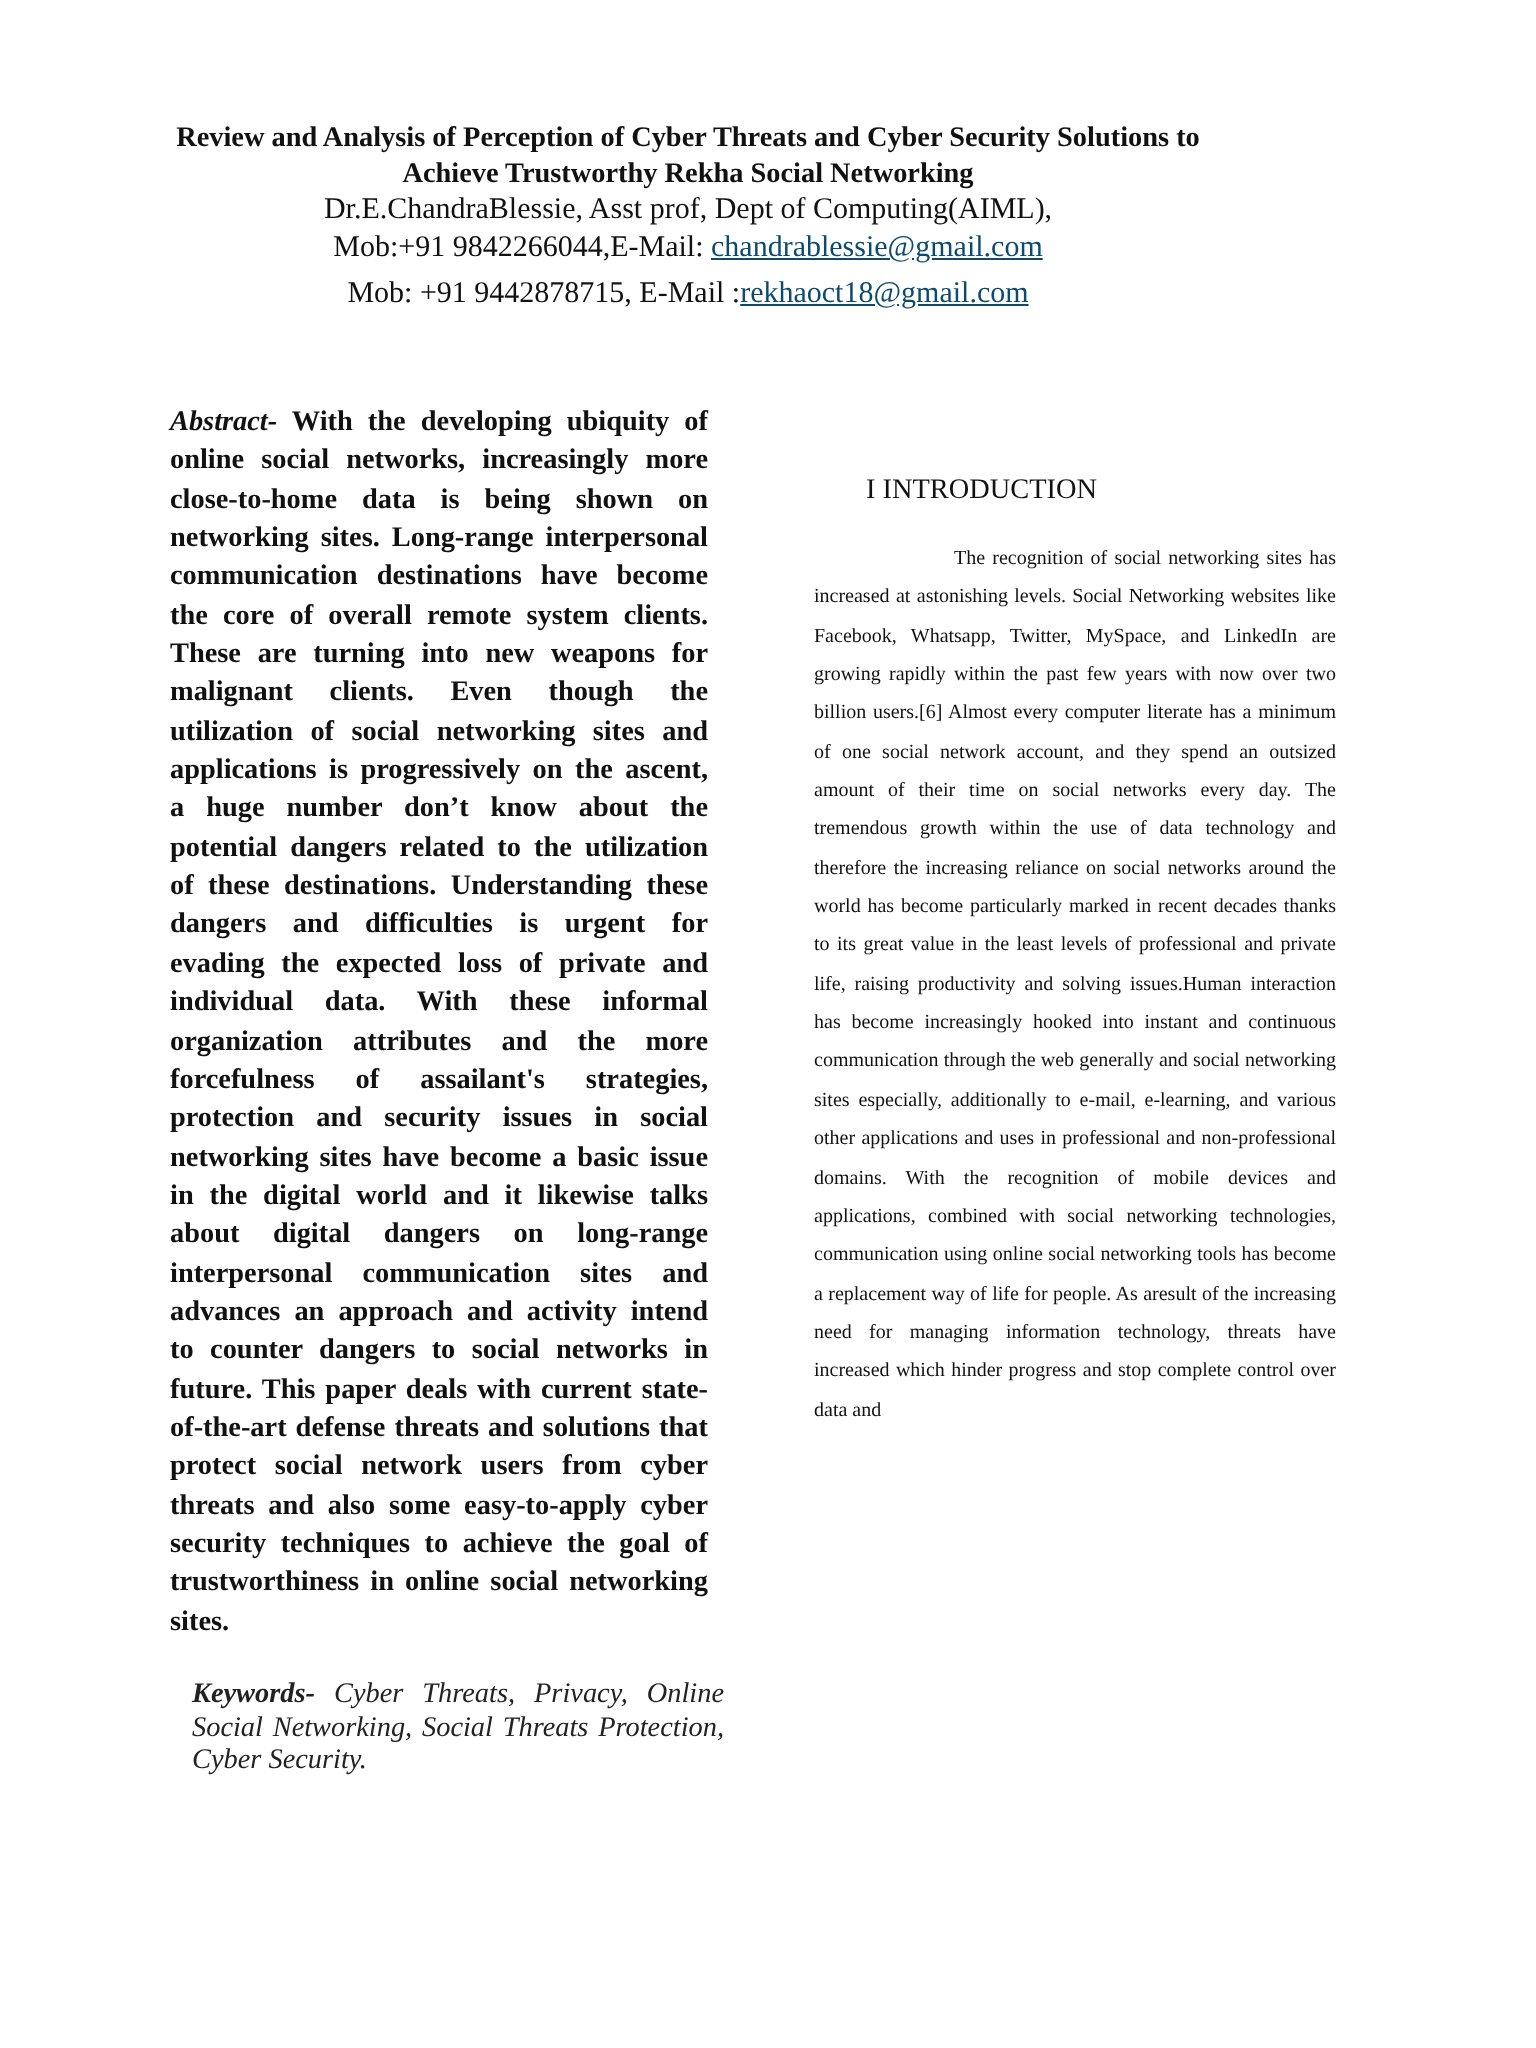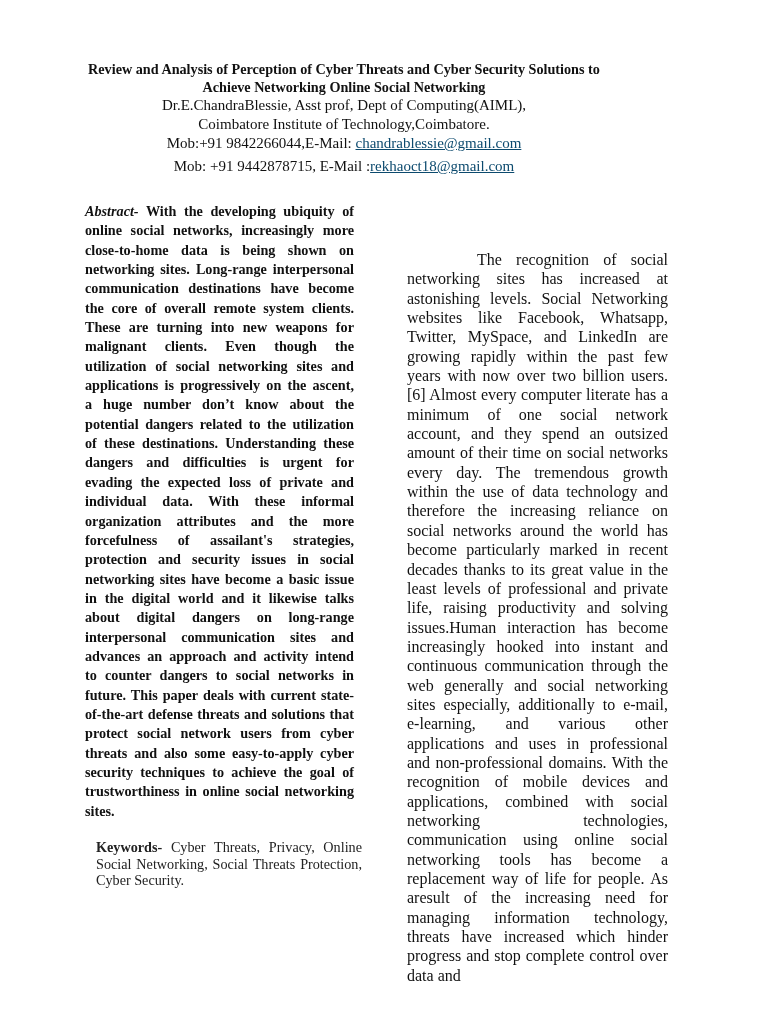--- a/index.html
+++ b/index.html
@@ -15,44 +15,44 @@
   a.mail { color: #0c4a6e; text-decoration: underline; }
 
   .col-left { position: absolute; left: 85px; top: 202px; width: 269px; }
   .abstract {
     font-weight: bold; font-size: 14.2px; line-height: 19.35px;
     text-align: justify; margin: 0; word-spacing: 0.5px;
   }
   .abstract .lead { font-style: italic; }
   .keywords {
     margin: 18px 0 0 11px; width: 266px;
-    font-size: 14.2px; line-height: 16.5px; text-align: justify;
+    font-style: italic; font-size: 14.2px; line-height: 16.5px; text-align: justify;
     color: #222;
   }
   .keywords .kw-label { font-weight: bold; }
 
   .col-right { position: absolute; left: 407px; top: 235px; width: 276px; }
   .section-heading { font-size: 14.2px; margin: 0 0 0 26px; line-height: 20px; font-weight: normal; }
   .intro {
-    margin: 15px 15px 0 0; font-size: 16px; line-height: 19.35px;
+    margin: 15px 15px 0 0; font-size: 10px; line-height: 19.35px;
     text-align: justify; text-indent: 70px;
   }
 </style>
 </head>
 <body>
 
 <div class="header">
   <p class="title">Review and Analysis of Perception of Cyber Threats and Cyber Security Solutions to</p>
-  <p class="title">Achieve Networking Online Social Networking</p>
+  <p class="title">Achieve Trustworthy Rekha Social Networking</p>
   <p class="aff">Dr.E.ChandraBlessie, Asst prof, Dept of Computing(AIML),</p>
-  <p class="aff">Coimbatore Institute of Technology,Coimbatore.</p>
   <p class="aff"><span>Mob:+91 9842266044,E-Mail: </span><a class="mail">chandrablessie@gmail.com</a></p>
   <p class="aff last"><span>Mob: +91 9442878715, E-Mail :</span><a class="mail">rekhaoct18@gmail.com</a></p>
 </div>
 
 <div class="col-left">
   <p class="abstract"><span class="lead">Abstract-</span><span> With the developing ubiquity of online social networks, increasingly more close-to-home data is being shown on networking sites. Long-range interpersonal communication destinations have become the core of overall remote system clients. These are turning into new weapons for malignant clients. Even though the utilization of social networking sites and applications is progressively on the ascent, a huge number don’t know about the potential dangers related to the utilization of these destinations. Understanding these dangers and difficulties is urgent for evading the expected loss of private and individual data. With these informal organization attributes and the more forcefulness of assailant's strategies, protection and security issues in social networking sites have become a basic issue in the digital world and it likewise talks about digital dangers on long-range interpersonal communication sites and advances an approach and activity intend to counter dangers to social networks in future. This paper deals with current state-of-the-art defense threats and solutions that protect social network users from cyber threats and also some easy-to-apply cyber security techniques to achieve the goal of trustworthiness in online social networking sites.</span></p>
   <p class="keywords"><span class="kw-label">Keywords-</span><span> Cyber Threats, Privacy, Online Social Networking, Social Threats Protection, Cyber Security.</span></p>
 </div>
 
 <div class="col-right">
+  <h2 class="section-heading">I INTRODUCTION</h2>
   <p class="intro">The recognition of social networking sites has increased at astonishing levels. Social Networking websites like Facebook, Whatsapp, Twitter, MySpace, and LinkedIn are growing rapidly within the past few years with now over two billion users.[6] Almost every computer literate has a minimum of one social network account, and they spend an outsized amount of their time on social networks every day. The tremendous growth within the use of data technology and therefore the increasing reliance on social networks around the world has become particularly marked in recent decades thanks to its great value in the least levels of professional and private life, raising productivity and solving issues.Human interaction has become increasingly hooked into instant and continuous communication through the web generally and social networking sites especially, additionally to e-mail, e-learning, and various other applications and uses in professional and non-professional domains. With the recognition of mobile devices and applications, combined with social networking technologies, communication using online social networking tools has become a replacement way of life for people. As aresult of the increasing need for managing information technology, threats have increased which hinder progress and stop complete control over data and</p>
 </div>
 
 </body></html>

